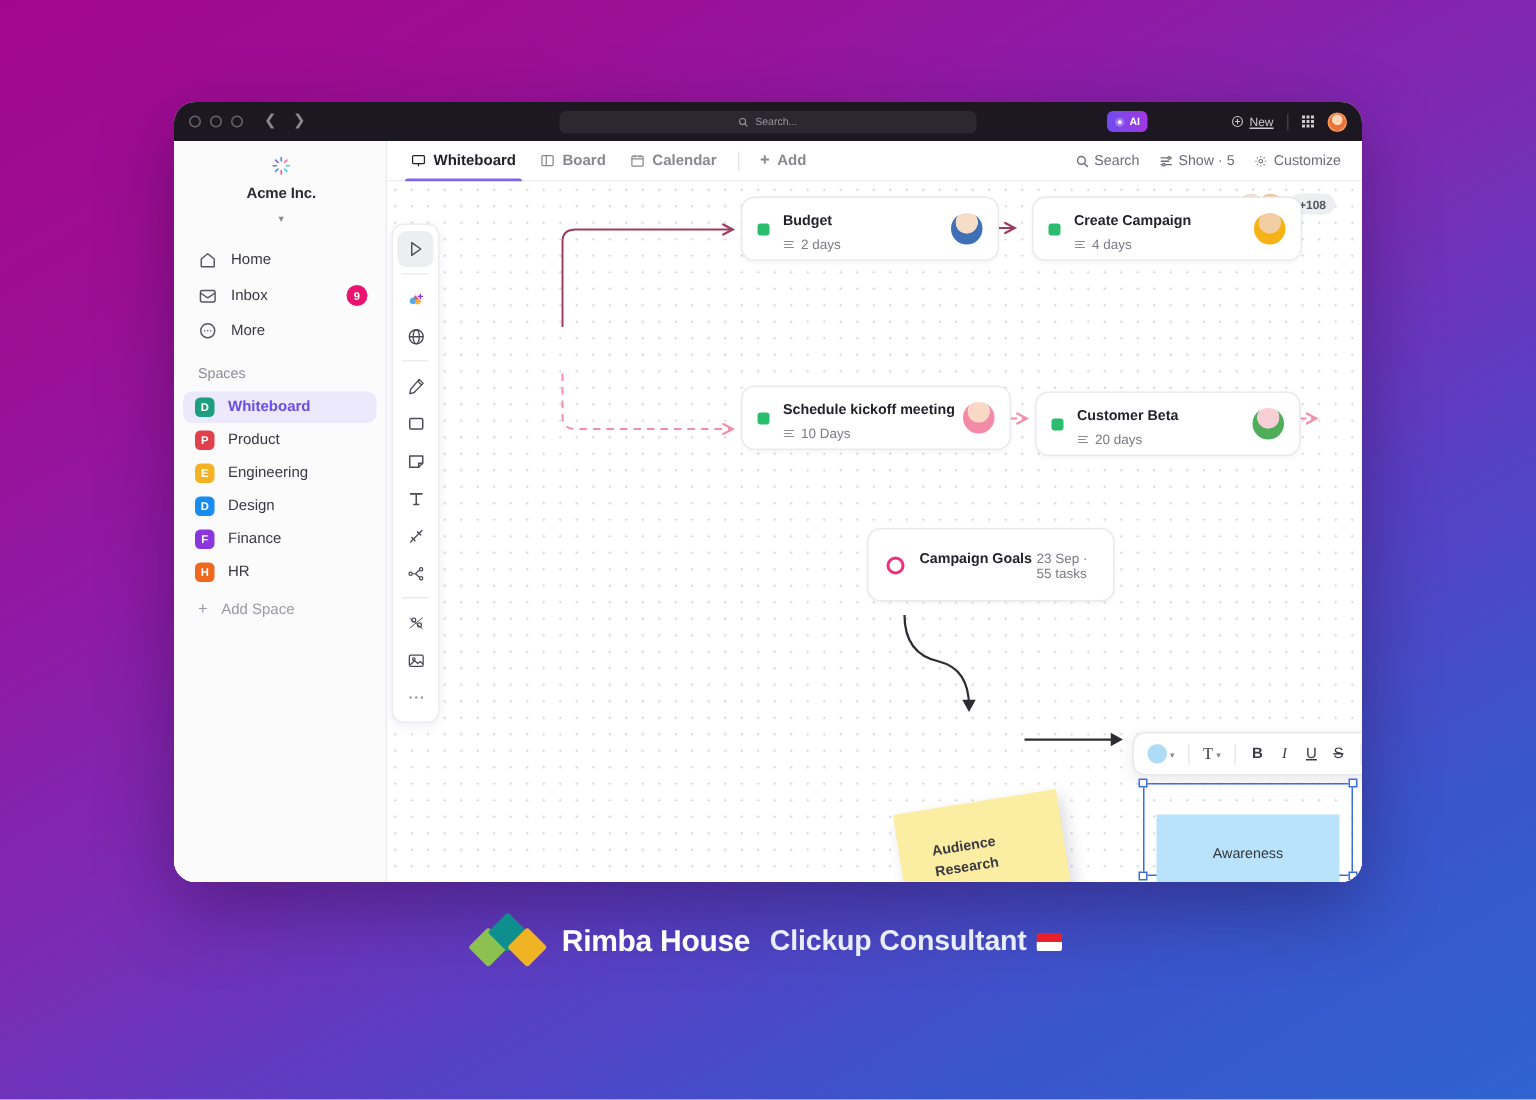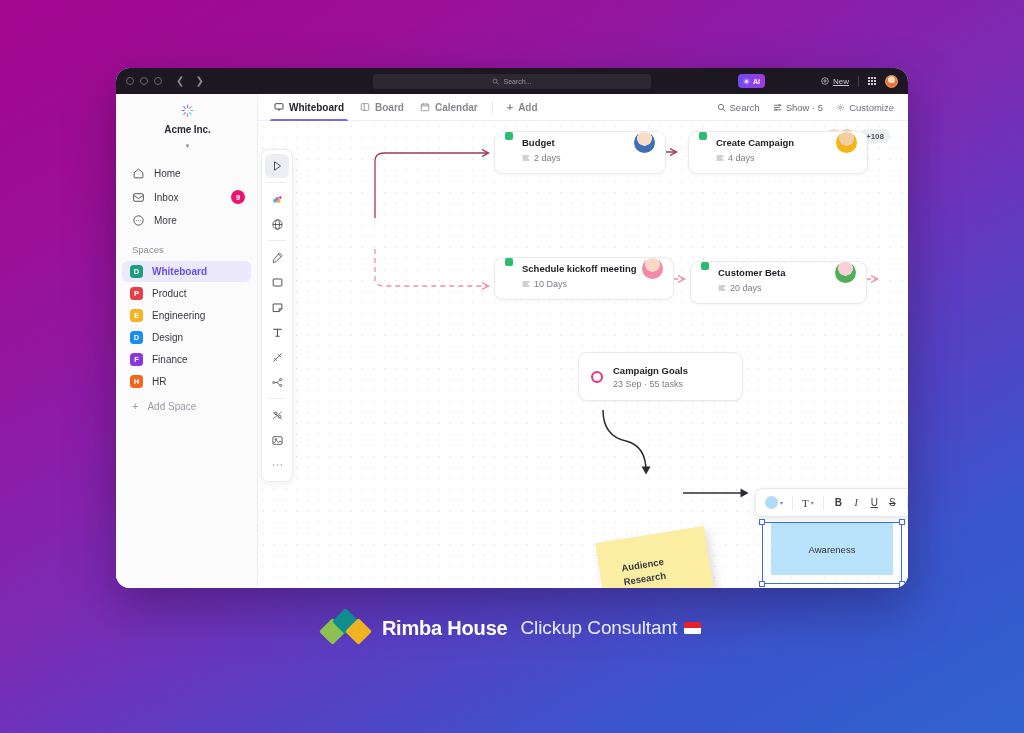--- a/index.html
+++ b/index.html
@@ -111,21 +111,21 @@
   
   #avatars { position:absolute; right:18px; top:6px; display:flex; align-items:center; }
   .av { width:18px;height:18px;border-radius:50%;border:2px solid #fff; }
   .av2 { margin-left:-5px; }
   .plus-badge { margin-left:4px; background:#eceef1; color:#55555f; font-size:8px;
     font-weight:600; border-radius:9px; padding:2.5px 6px; }
 
   
   .tcard { position:absolute; background:#fff; border:1px solid #e9eaee;
     border-radius:9px; box-shadow:0 1px 3px rgba(40,30,70,.05);
-    display:flex; padding:0 10px; }
+    display:flex; align-items:center; padding:0 10px; }
   .tcard .sq { width:8px;height:8px;border-radius:2px;background:#2bbd6e;flex-shrink:0;}
   .tc-txt { margin-left:9px; flex:1; min-width:0; }
   .tc-title { font-size:9.5px; color:#22222a; font-weight:600; white-space:nowrap; }
   .tc-sub { font-size:9px; color:#7b7b85; margin-top:3px;
     display:flex; align-items:center; gap:4px; }
   .tc-av { width:21px;height:21px;border-radius:50%;flex-shrink:0; }
 
   
   #goal-card { position:absolute; left:320px; top:231px; width:165px; height:49px;
     background:#fff; border:1px solid #e9eaee; border-radius:9px;
@@ -151,33 +151,33 @@
   }
   .fb { height:20px; min-width:15px; padding:0 2px; border-radius:4px;
     display:flex; align-items:center; justify-content:center; gap:2px; cursor:default; }
   .fdiv { width:1px;height:14px;background:#e9eaee;margin:0 4px; }
   .dot-blue { width:13px;height:13px;border-radius:50%;background:#aedcf7; }
   .mini-caret { font-size:6px; color:#86868f; }
 
   
   .shape { position:absolute; display:flex; align-items:center;
     justify-content:center; font-size:9.5px; color:#33333c; }
-  #sh-awareness { left:513px; top:402px; width:122px; height:52px; background:#b8e3fb; }
+  #sh-awareness { left:513px; top:422px; width:122px; height:52px; background:#b8e3fb; }
   #sel-box { position:absolute; left:504px; top:401px; width:140px; height:62px;
     border:1.4px solid #3b6fe0; }
   .handle { position:absolute; width:6px;height:6px;background:#fff;
     border:1.4px solid #3b6fe0; }
 
   
   #brand { position:absolute; left:0; right:0; top:612px;
     display:flex; align-items:center; justify-content:center; gap:13px; }
   .brand-logo { position:relative; width:46px; height:32px; }
   .dia { position:absolute; width:19px; height:19px; transform:rotate(45deg); border-radius:2px; }
   .brand-name { color:#fff; font-size:20px; font-weight:700; letter-spacing:-.2px; }
-  .brand-sub { color:#e8ecfb; font-size:19px; font-weight:400; letter-spacing:-.1px;
+  .brand-sub { color:#e8ecfb; font-size:19px; font-weight:700; letter-spacing:-.1px;
     display:flex; align-items:center; gap:7px; }
   .flag { width:17px; height:12px; border-radius:1.5px; overflow:hidden;
     display:flex; flex-direction:column; }
   .flag i { display:block; height:50%; }
   svg { display:block; }
 </style>
 </head>
 <body>
 
 <div id="app-window">
@@ -495,21 +495,21 @@
         </div>
 
         <div id="avatars">
           <span class="av" style="background:radial-gradient(circle at 50% 30%, #f6ddc8 0 42%, #2f4a7a 44% 100%);"></span>
           <span class="av av2" style="background:radial-gradient(circle at 50% 32%, #f2c9a0 0 40%, #f1a417 42% 100%);"></span>
           <span class="plus-badge">+108</span>
         </div>
 
         <div id="goal-card">
           <span class="goal-ring"></span>
-          <span style="display:flex;flex-direction:column;gap:3px;">
+          <span style="display:flex;flex-direction:row;gap:3px;">
             <span class="tc-title">Campaign Goals</span>
             <span style="font-size:9px;color:#7b7b85;">23 Sep · 55 tasks</span>
           </span>
         </div>
 
         <div class="tcard" style="left:236px; top:10px; width:172px; height:43px;">
           <span class="sq"></span>
           <span class="tc-txt">
             <span class="tc-title">Budget</span>
             <span class="tc-sub">

